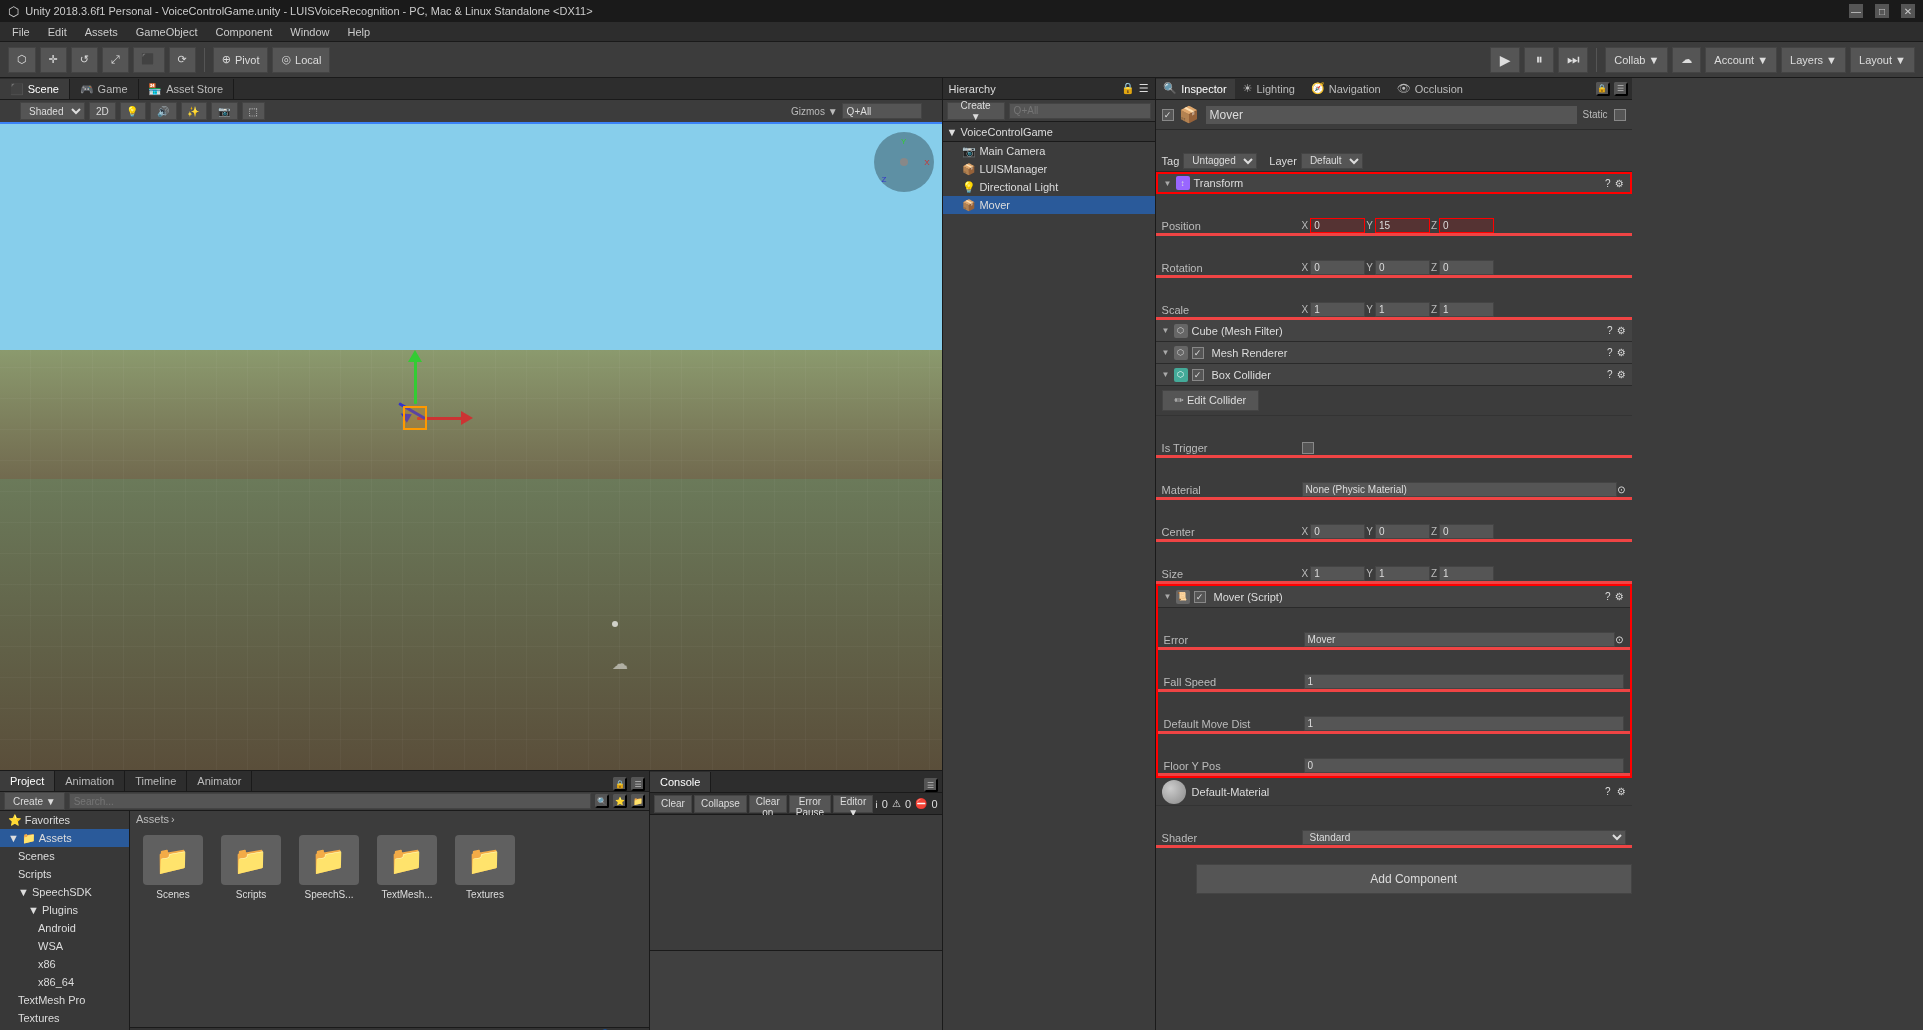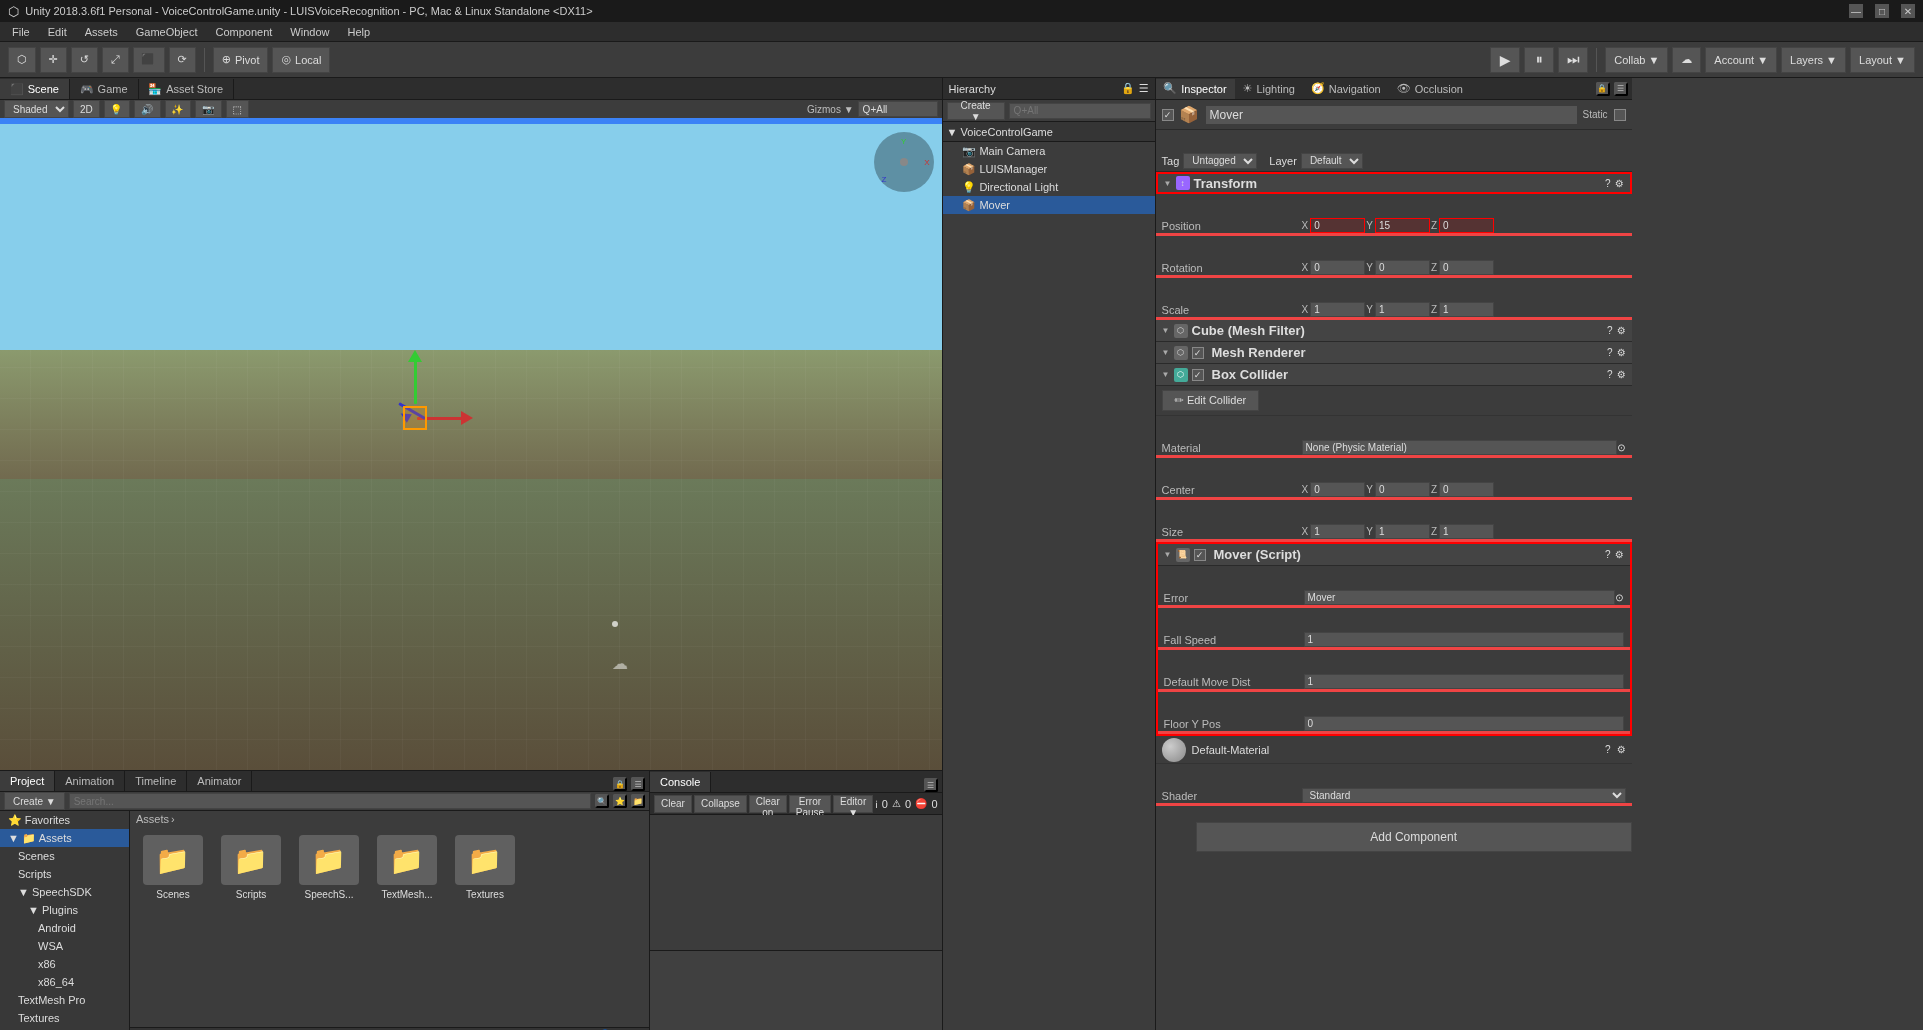--- a/index.html
+++ b/index.html
@@ -29,21 +29,21 @@
 
     
     .left-panel { flex: 0 0 810px; display: flex; flex-direction: column; border-right: 1px solid #1a1a1a; }
 
     
     .tab-bar { height: 22px; background: #2d2d2d; display: flex; align-items: flex-end; border-bottom: 1px solid #1a1a1a; }
     .tab { height: 20px; padding: 0 10px; font-size: 11px; color: #bbb; cursor: pointer; border-right: 1px solid #1a1a1a; display: flex; align-items: center; gap: 4px; }
     .tab.active { background: #3c3c3c; color: #fff; }
 
     
-    .scene-toolbar { height: 24px; background: #3c3c3c; display: flex; align-items: center; padding: 0 4px; gap: 4px; border-bottom: 6px solid #3b82f6; }
+    .scene-toolbar { height: 24px; background: #3c3c3c; display: flex; align-items: center; padding: 0 20px; gap: 4px; border-bottom: 2px solid #3b82f6; }
     .scene-toolbar-btn { height: 18px; padding: 0 6px; background: #555; border: 1px solid #444; color: #ddd; font-size: 10px; cursor: pointer; }
     .scene-toolbar-dropdown { height: 18px; padding: 0 4px; background: #555; border: 1px solid #444; color: #ddd; font-size: 10px; }
     .gizmos-label { color: #bbb; font-size: 10px; margin-left: auto; }
     .search-box-small { height: 16px; width: 80px; background: #555; border: 1px solid #444; color: #ddd; font-size: 10px; padding: 0 4px; }
 
     
     .scene-view { flex: 1; position: relative; overflow: hidden; }
     .scene-bg { width: 100%; height: 100%; background: linear-gradient(180deg, #87ceeb 0%, #87ceeb 35%, #8b9a6e 35%, #6b5e47 60%, #5a4e3a 100%); position: relative; }
     .scene-ground { position: absolute; bottom: 0; left: 0; right: 0; height: 45%; background: linear-gradient(180deg, #6b7a5a 0%, #5a4e3a 100%); }
 
@@ -70,21 +70,21 @@
 
     
     .inspector-content { flex: 1; overflow-y: auto; background: #3c3c3c; }
     .inspector-header { height: 30px; background: #3c3c3c; display: flex; align-items: center; padding: 0 6px; gap: 6px; border-bottom: 1px solid #2a2a2a; }
     .inspector-tag-row { height: 22px; display: flex; align-items: center; padding: 0 6px; gap: 4px; border-bottom: 1px solid #2a2a2a; font-size: 11px; margin-top: 20px; }
     .small-dropdown { height: 16px; padding: 0 4px; background: #555; border: 1px solid #444; color: #ddd; font-size: 10px; }
 
     
     .component-header { height: 22px; background: #444; display: flex; align-items: center; padding: 0 6px; gap: 4px; border-bottom: 1px solid #2a2a2a; cursor: pointer; }
     .component-icon { width: 14px; height: 14px; background: #666; border-radius: 2px; display: flex; align-items: center; justify-content: center; font-size: 8px; }
-    .component-title { font-size: 13px; color: #ddd; flex: 1; font-weight: bold; }
+    .component-title { font-size: 11px; color: #ddd; flex: 1; font-weight: normal; }
     .component-body { background: #3c3c3c; }
     .prop-row { height: 18px; display: flex; align-items: center; padding: 4px 6px; border-bottom: 3px solid #ef4444; margin-top: 24px; }
     .prop-label { width: 140px; font-size: 11px; color: #bbb; }
     .prop-value { flex: 1; display: flex; gap: 2px; }
     .xyz-field { display: flex; align-items: center; gap: 1px; }
     .xyz-label { font-size: 10px; color: #bbb; margin-right: 1px; }
     .field-input { height: 15px; width: 55px; background: #555; border: 1px solid #444; color: #ddd; font-size: 10px; padding: 0 3px; }
     .field-input.red-border { border: 1px solid #f00; background: #553333; }
 
     
@@ -550,20 +550,24 @@
           </div>
         </div>
         <div class="component-body">
 
           <div style="padding:4px 6px;border-bottom:1px solid #333;">
             <button style="padding:3px 12px;background:#555;border:1px solid #444;color:#ddd;font-size:11px;cursor:pointer;">
               <span>✏</span> Edit Collider
             </button>
           </div>
 
+          <div class="prop-row">
+            <span class="prop-label">Is Trigger</span>
+            <div class="checkbox"></div>
+          </div>
 
           <div class="prop-row">
             <span class="prop-label">Material</span>
             <input class="prop-wide-field" type="text" value="None (Physic Material)" style="">
             <span style="cursor:pointer;font-size:10px;">⊙</span>
           </div>
 
           <div class="prop-row">
             <span class="prop-label">Center</span>
             <div class="prop-value xyz-field">

